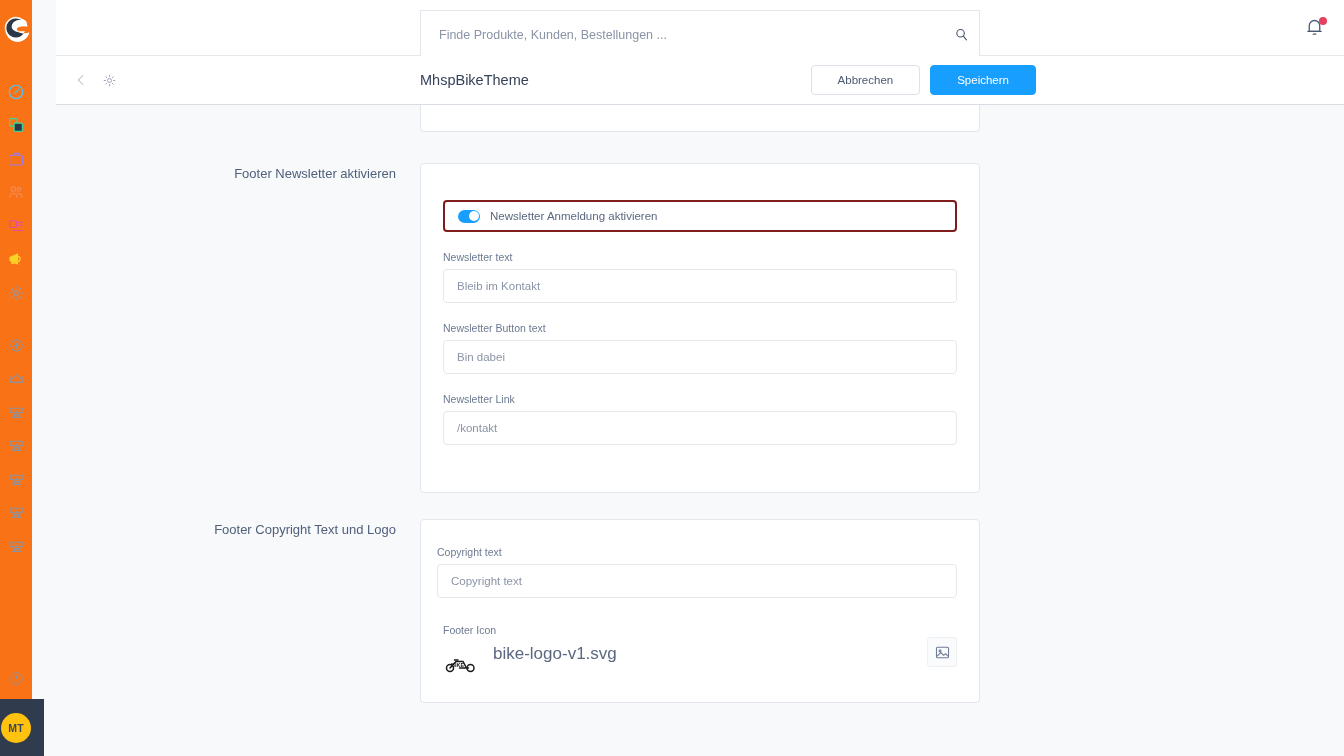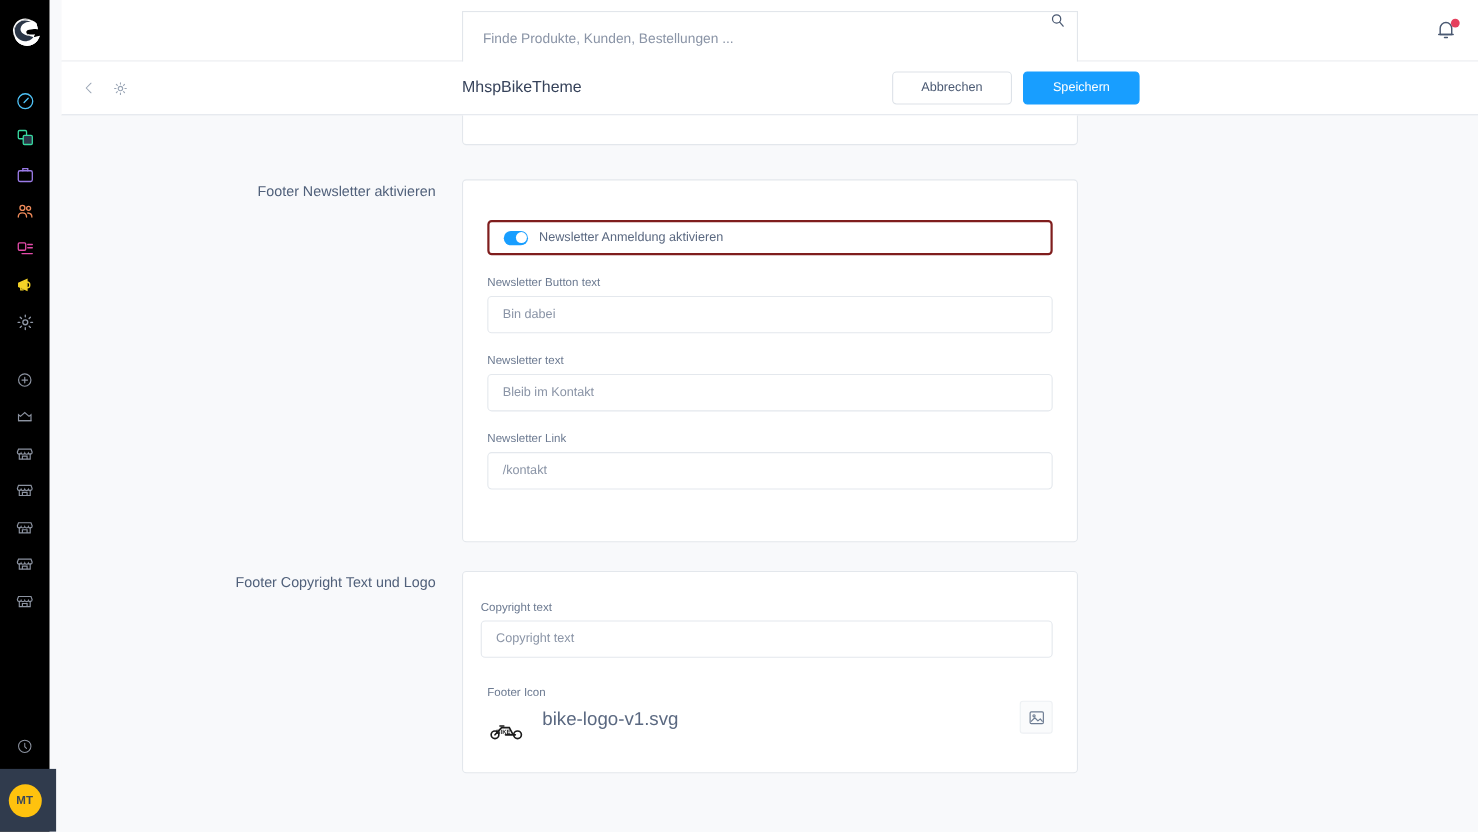--- a/index.html
+++ b/index.html
@@ -9,22 +9,22 @@
     height: 756px;
     overflow: hidden;
     font-family: "Liberation Sans", sans-serif;
     background: #F8F9FB;
   }
 
   
   #sidebar {
     position: absolute;
     left: 0; top: 0;
-    width: 45px; height: 756px;
-    background: #000000;
+    width: 32px; height: 756px;
+    background: #f97316;
     display: flex;
     flex-direction: column;
     align-items: center;
   }
   #sidebar .logo-slot {
     height: 56px;
     width: 56px;
     display: flex;
     align-items: center;
     justify-content: center;
@@ -70,20 +70,21 @@
     border-bottom: 1px solid #E5E8EC;
   }
   #search-box {
     position: absolute;
     left: 364px; top: 10px;
     width: 560px; height: 49px;
     border: 1px solid #E2E6EB;
     border-radius: 0;
     background: #fff;
     display: flex;
+    align-items: center;
     padding: 0 10px 0 18px;
     cursor: text;
   }
   #search-input {
     flex: 1;
     border: none;
     outline: none;
     font-family: "Liberation Sans", sans-serif;
     font-size: 12.5px;
     color: #4A5972;
@@ -444,27 +445,27 @@
   <div class="card" style="top:58px; height:330px;">
 
     <div class="toggle-row">
       <div class="switch">
         <div class="knob"></div>
       </div>
       <div class="toggle-label">Newsletter Anmeldung aktivieren</div>
     </div>
 
     <div class="field" style="margin-top:19px;">
+      <div class="field-label">Newsletter text</div>
+      <div class="input">Bleib im Kontakt</div>
+    </div>
+
+    <div class="field" style="margin-top:19px;">
       <div class="field-label">Newsletter Button text</div>
       <div class="input">Bin dabei</div>
-    </div>
-
-    <div class="field" style="margin-top:19px;">
-      <div class="field-label">Newsletter text</div>
-      <div class="input">Bleib im Kontakt</div>
     </div>
 
     <div class="field" style="margin-top:19px;">
       <div class="field-label">Newsletter Link</div>
       <div class="input">/kontakt</div>
     </div>
   </div>
 
   <div class="section-label" style="top:416px;">Footer Copyright Text und Logo</div>
 

